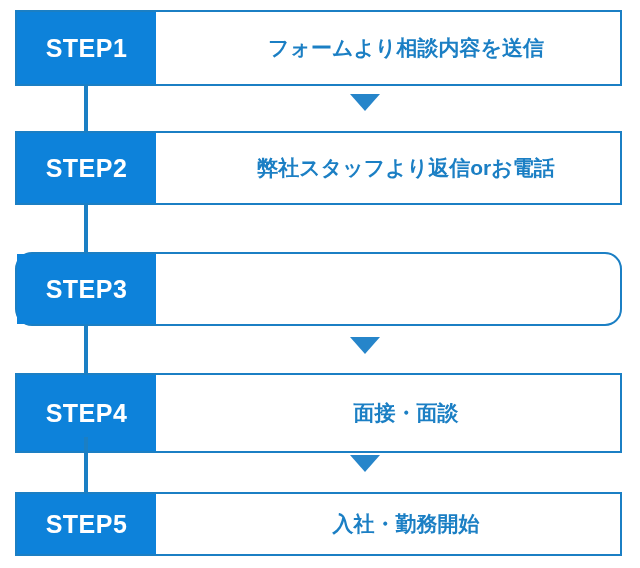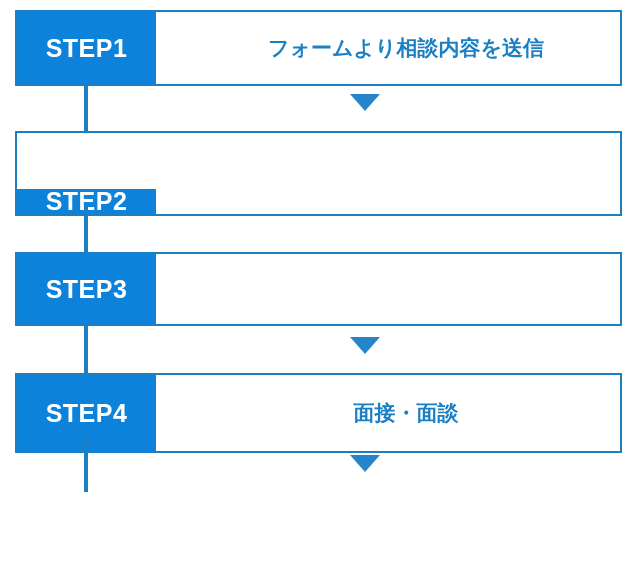--- a/index.html
+++ b/index.html
@@ -100,39 +100,46 @@
   <div class="step-row" style="top:10px; height:76px;">
     <div class="step-label">STEP1</div>
     <div class="step-body">
       <div class="step-title">フォームより相談内容を送信</div>
     </div>
   </div>
 
   <div class="connector-line" style="top:86px; height:45px;"></div>
   <div class="connector-arrow" style="left:350px; top:94px;"></div>
 
-  <div class="step-row" style="top:131px; height:85px;align-items:flex-end;">
+  <div class="step-row" style="top:131px; height:74px;">
     <div class="step-label">STEP2</div>
     <div class="step-body">
+      <div class="step-title">弊社スタッフより返信orお電話</div>
     </div>
   </div>
 
   <div class="connector-line" style="top:205px; height:47px;"></div>
 
-  <div class="step-row" style="top:252px; height:74px;">
+  <div class="step-row" style="top:252px; height:74px;border-radius:17px;">
     <div class="step-label">STEP3</div>
   </div>
 
   <div class="connector-line" style="top:326px; height:47px;"></div>
   <div class="connector-arrow" style="left:350px; top:337px;"></div>
 
   <div class="step-row" style="top:373px; height:80px;">
     <div class="step-label">STEP4</div>
     <div class="step-body no-note">
       <div class="step-title">面接・面談</div>
     </div>
   </div>
 
   <div class="connector-line" style="top:437px; height:55px;"></div>
   <div class="connector-arrow" style="left:350px; top:455px;"></div>
 
+  <div class="step-row" style="top:492px; height:64px;">
+    <div class="step-label">STEP5</div>
+    <div class="step-body no-note">
+      <div class="step-title">入社・勤務開始</div>
+    </div>
+  </div>
 
 </div>
 
 </body></html>

